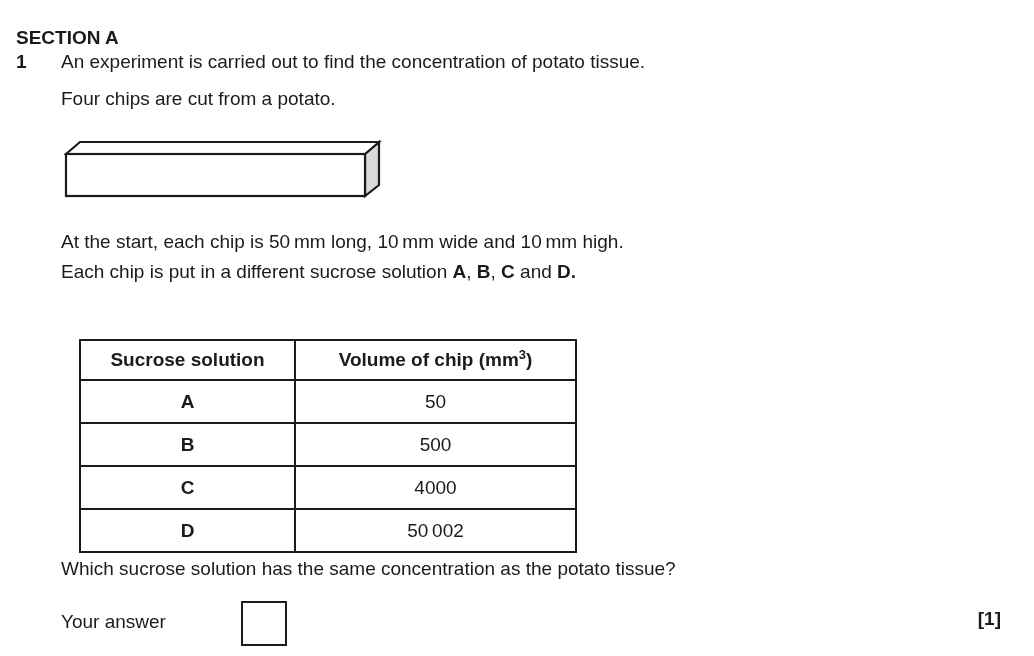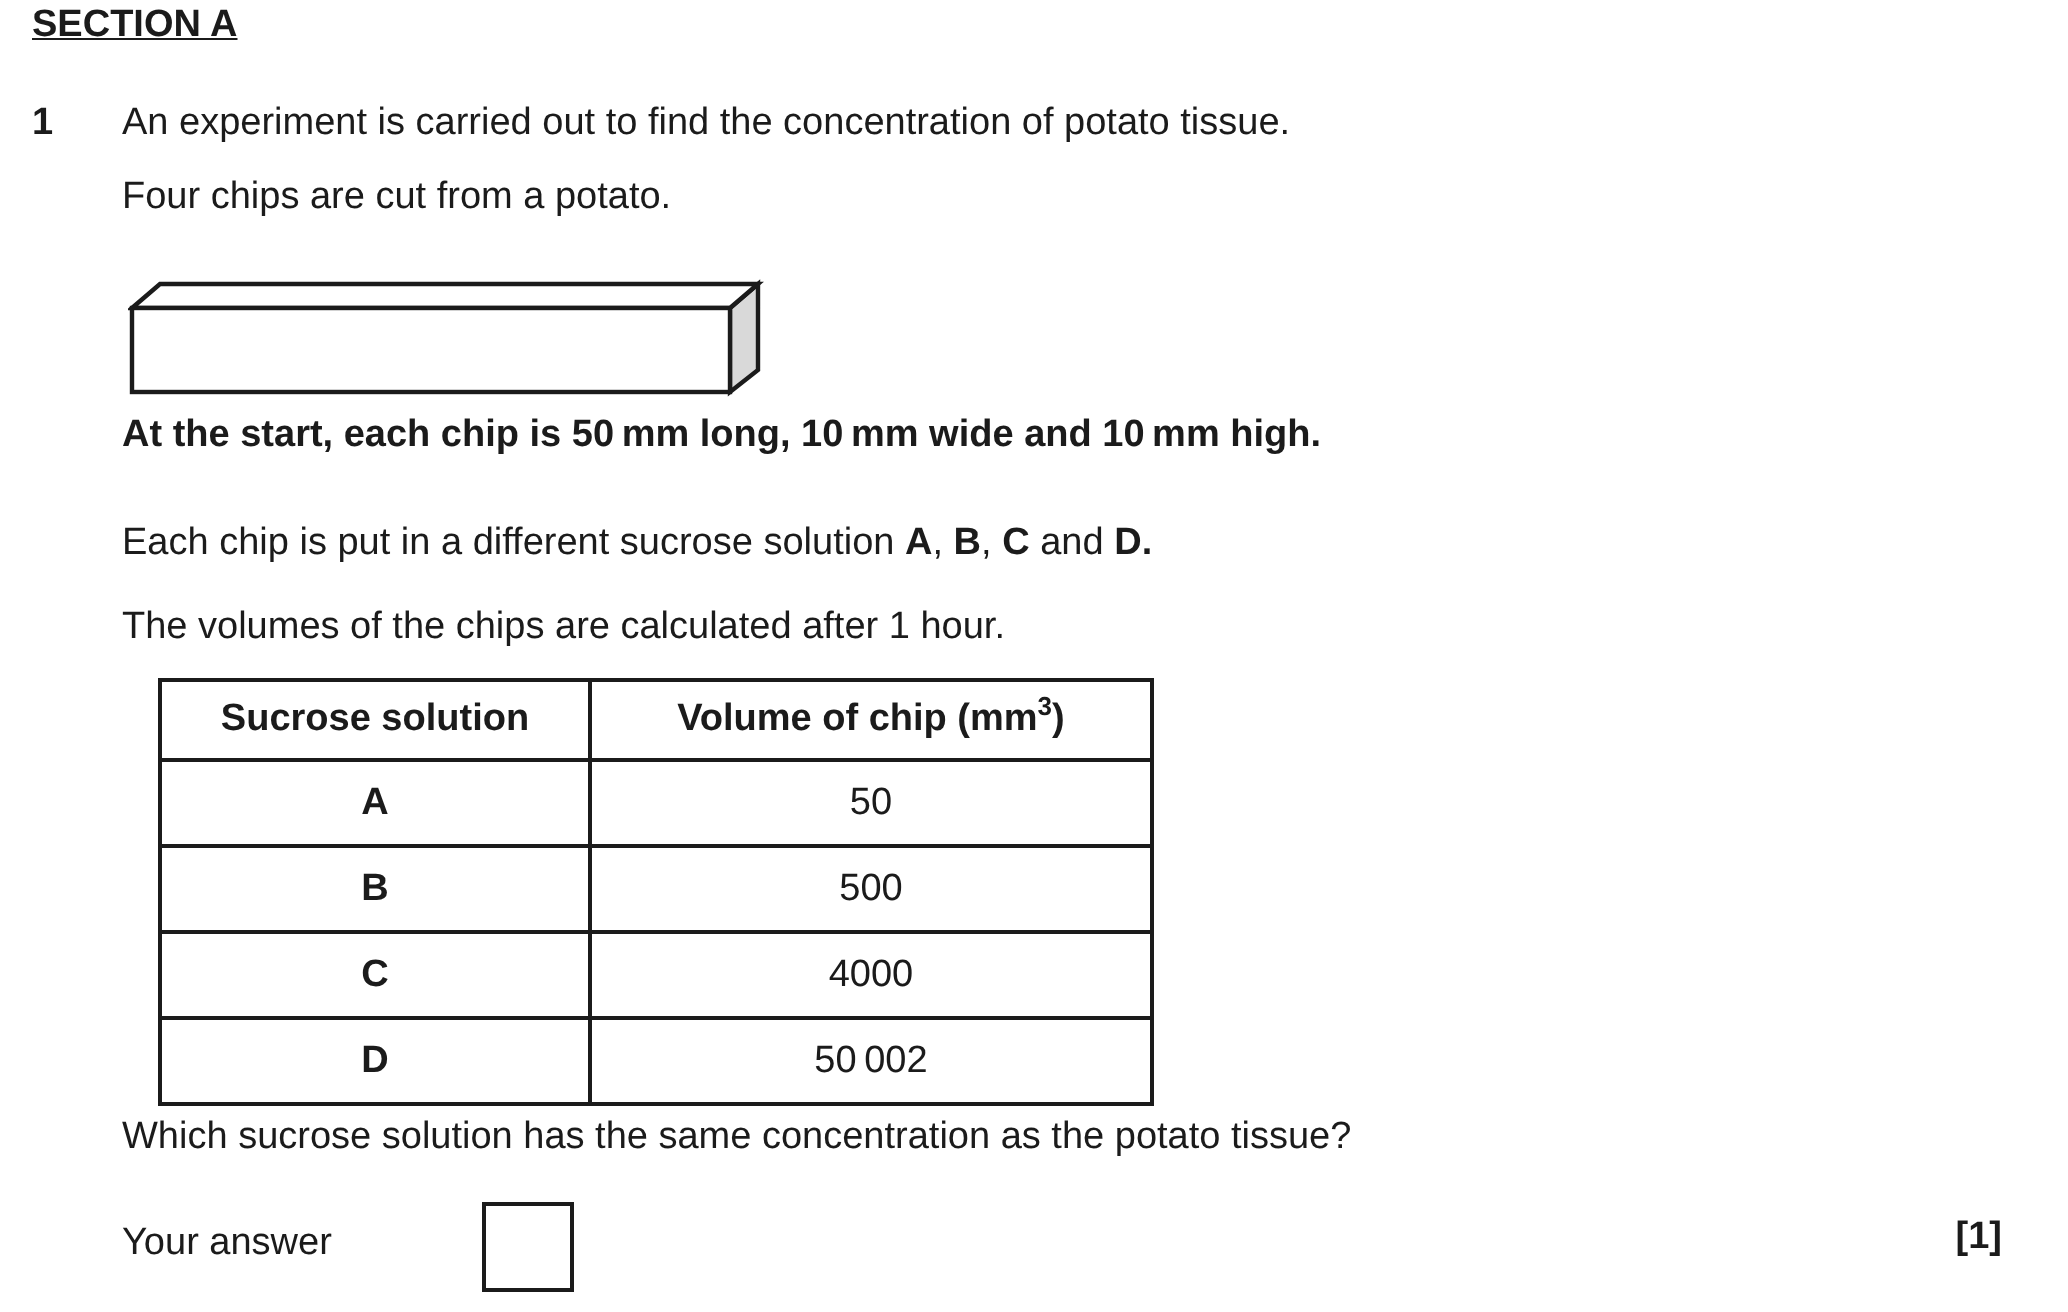--- a/index.html
+++ b/index.html
@@ -44,39 +44,38 @@
     background:#ffffff;
   }
   .marks{position:absolute;top:608px;right:33px;font-weight:700;}
   .figure{position:absolute;left:64px;top:139px;}
 </style>
 </head>
 <body>
 
 <div class="page">
 
-  <div class="abs bold" style="left:16px;top:2px;text-decoration:underline;">SECTION A</div>
+  <div class="abs bold" style="left:16px;top:27px;">SECTION A</div>
 
   <div class="abs bold" style="left:16px;top:51px;">1</div>
 
   <div class="abs" style="left:61px;top:88px;">Four chips are cut from a potato.</div>
 
   <div class="abs" style="left:61px;top:51px;">An experiment is carried out to find the concentration of potato tissue.</div>
 
   <svg class="figure" width="319" height="62" viewBox="0 0 319 62">
     <polygon points="301,15 315,3 315,46 301,57" fill="#d9d9d9" stroke="#1b1b1b" stroke-width="2.2" stroke-linejoin="miter"></polygon>
     <polygon points="2,15 16,3 315,3 301,15" fill="#ffffff" stroke="#1b1b1b" stroke-width="2.2" stroke-linejoin="miter"></polygon>
     <rect x="2" y="15" width="299" height="42" fill="#ffffff" stroke="#1b1b1b" stroke-width="2.2"></rect>
   </svg>
 
-  <div class="abs" style="left:61px;top:207px;font-weight:bold;">At the start, each chip is 50 mm long, 10 mm wide and 10 mm high.</div>
+  <div class="abs" style="left:61px;top:231px;">At the start, each chip is 50 mm long, 10 mm wide and 10 mm high.</div>
 
   <div class="abs" style="left:61px;top:261px;"><span>Each chip is put in a different sucrose solution </span><span class="seg-b">A</span><span>, </span><span class="seg-b">B</span><span>, </span><span class="seg-b">C</span><span> and </span><span class="seg-b">D.</span></div>
 
-  <div class="abs" style="left:61px;top:303px;">The volumes of the chips are calculated after 1 hour.</div>
 
   <table class="sucrose">
     <colgroup>
         <col class="col-solution">
         <col class="col-volume">
       </colgroup>
     <thead>
       <tr>
         <th>Sucrose solution</th>
         <th><span>Volume of chip (mm</span><sup>3</sup><span>)</span></th>

